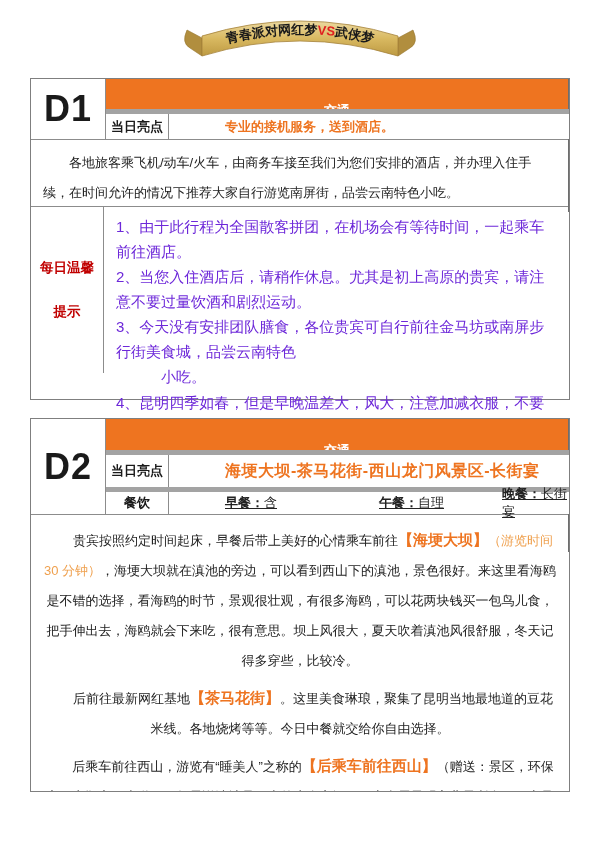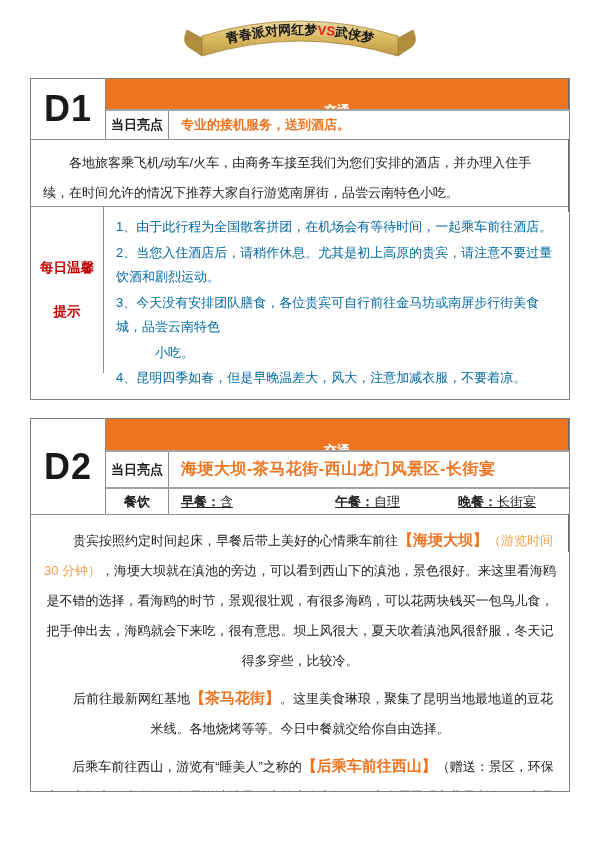--- a/index.html
+++ b/index.html
@@ -13,21 +13,21 @@
   
   .day-table { position:absolute; left:30px; width:540px; border:1px solid #7f7f7f; background:#fff; }
   #d1-table { top:78px;  height:322px; }
   #d2-table { top:418px; height:374px; }
 
   .head-wrap { display:flex; border-bottom:1px solid #8c8c8c; }
   .day-label-cell { flex:0 0 75px; display:flex; align-items:center; justify-content:center;
                     border-right:1px solid #8c8c8c; font-size:36px; font-weight:bold; color:#1a1a1a; letter-spacing:1px; }
   .head-rows { flex:1 1 auto; display:flex; flex-direction:column; }
   .hrow { display:flex; align-items:stretch; }
-  .hrow + .hrow { border-top:2px solid #a3a3a3; }
+  .hrow + .hrow { border-top:5px solid #a3a3a3;gap:44px; }
 
   .orange-row { background:#ee7420; color:#fff; font-weight:bold; font-size:13px;flex-direction:column; }
   .orange-row .cell { display:flex; align-items:center; }
   .cell-label { flex:0 0 63px; justify-content:center; border-right:1px solid #6e6e6e; }
   .cell-transport { flex:1 1 auto; padding-left:10px; border-right:1px solid #6e6e6e; }
   .cell-lodging-label { flex:0 0 52px; justify-content:center; border-right:1px solid #6e6e6e; }
   .cell-hotel { flex:0 0 117px; justify-content:center; }
 
   .white-row { background:#fff; font-size:13px; }
   .white-row .wlabel { flex:0 0 63px; display:flex; align-items:center; justify-content:center;
@@ -50,21 +50,21 @@
 
   
   .day-body { padding:8px 12px 6px 12px; font-size:13px; line-height:30px; color:#222; }
   .day-body p, .day-paras p { text-indent:2em; }
   #d1-body { height:67px; border-bottom:1px solid #8c8c8c; overflow:hidden; }
 
   
   .tips-wrap { display:flex; height:166px; }
   .tips-label { flex:0 0 73px; border-right:1px solid #8c8c8c; display:flex; align-items:center; justify-content:center;
                 color:#c00000; font-weight:bold; font-size:13.5px; text-align:center; line-height:44px; padding:0 6px; }
-  .tips-list { flex:1 1 auto; padding:8px 14px 0 12px; font-size:13px; line-height:24.5px; color:#0369a1; }
+  .tips-list { flex:1 1 auto; padding:8px 14px 0 12px; font-size:15px; line-height:24.5px; color:#6d28d9; }
   .tips-list .tip { margin-bottom:1px; }
 
   
   .day-paras { padding:10px 12px 0 12px; font-size:13px; line-height:30px; height:276px; overflow:hidden;text-align:center; }
   .day-paras p { margin-bottom:7px; }
   .seg-poi  { color:#ee7420; font-weight:bold; font-size:15px; }
   .seg-note { color:#efa04e; }
 </style>
 </head>
 <body>

